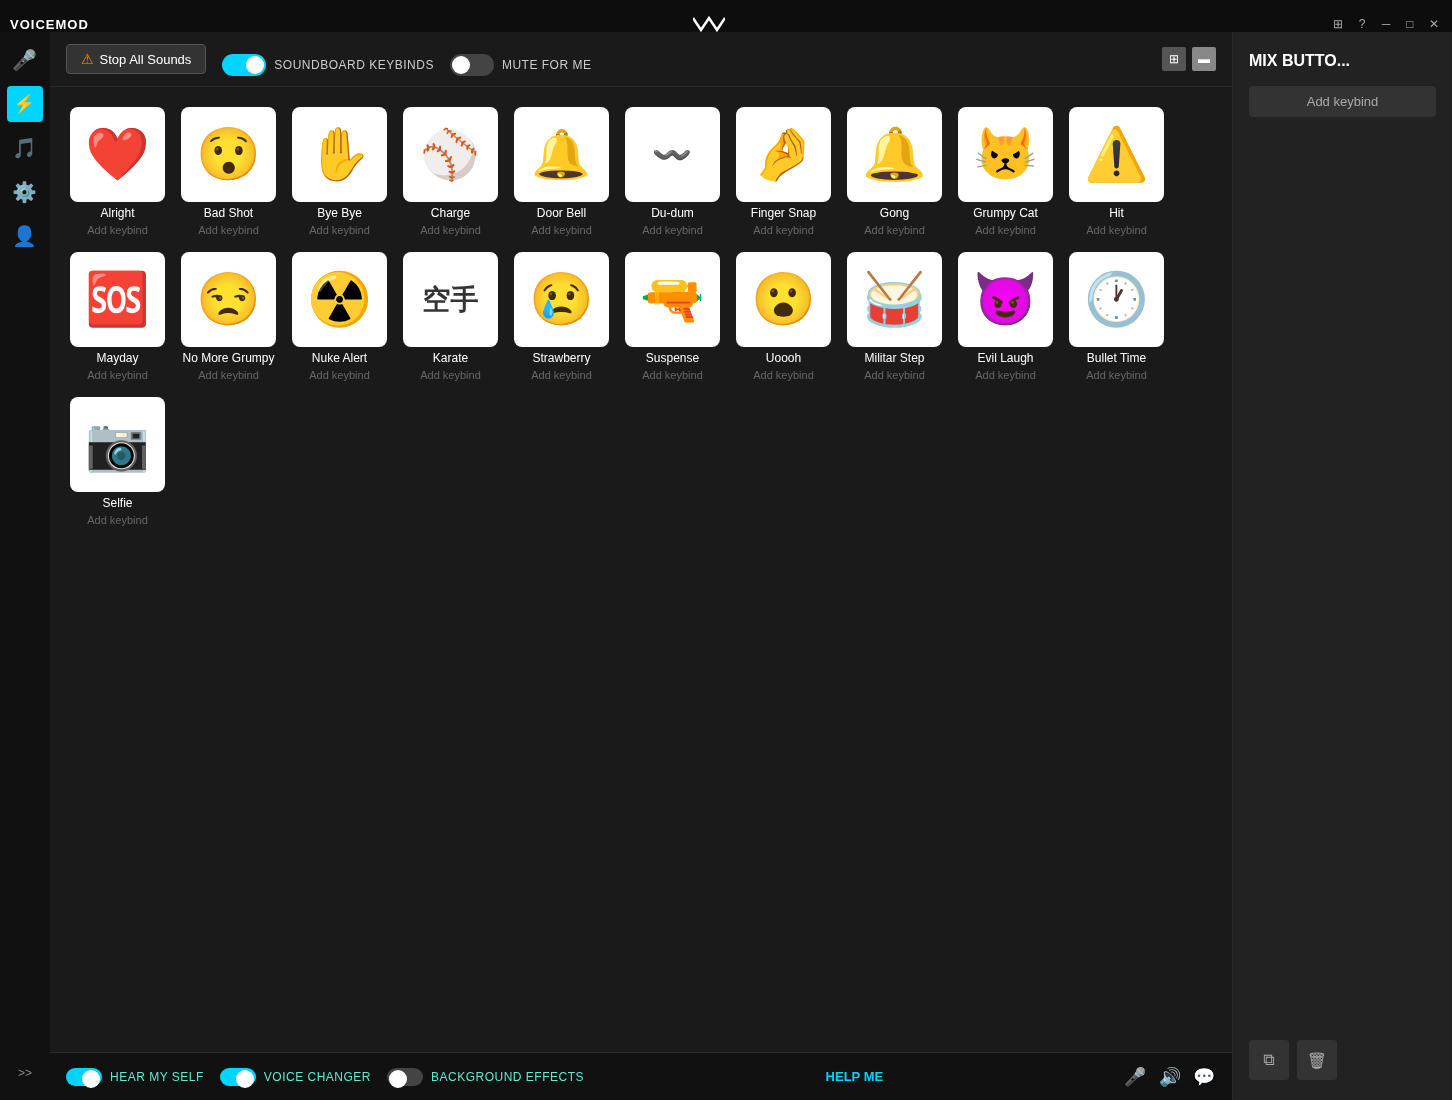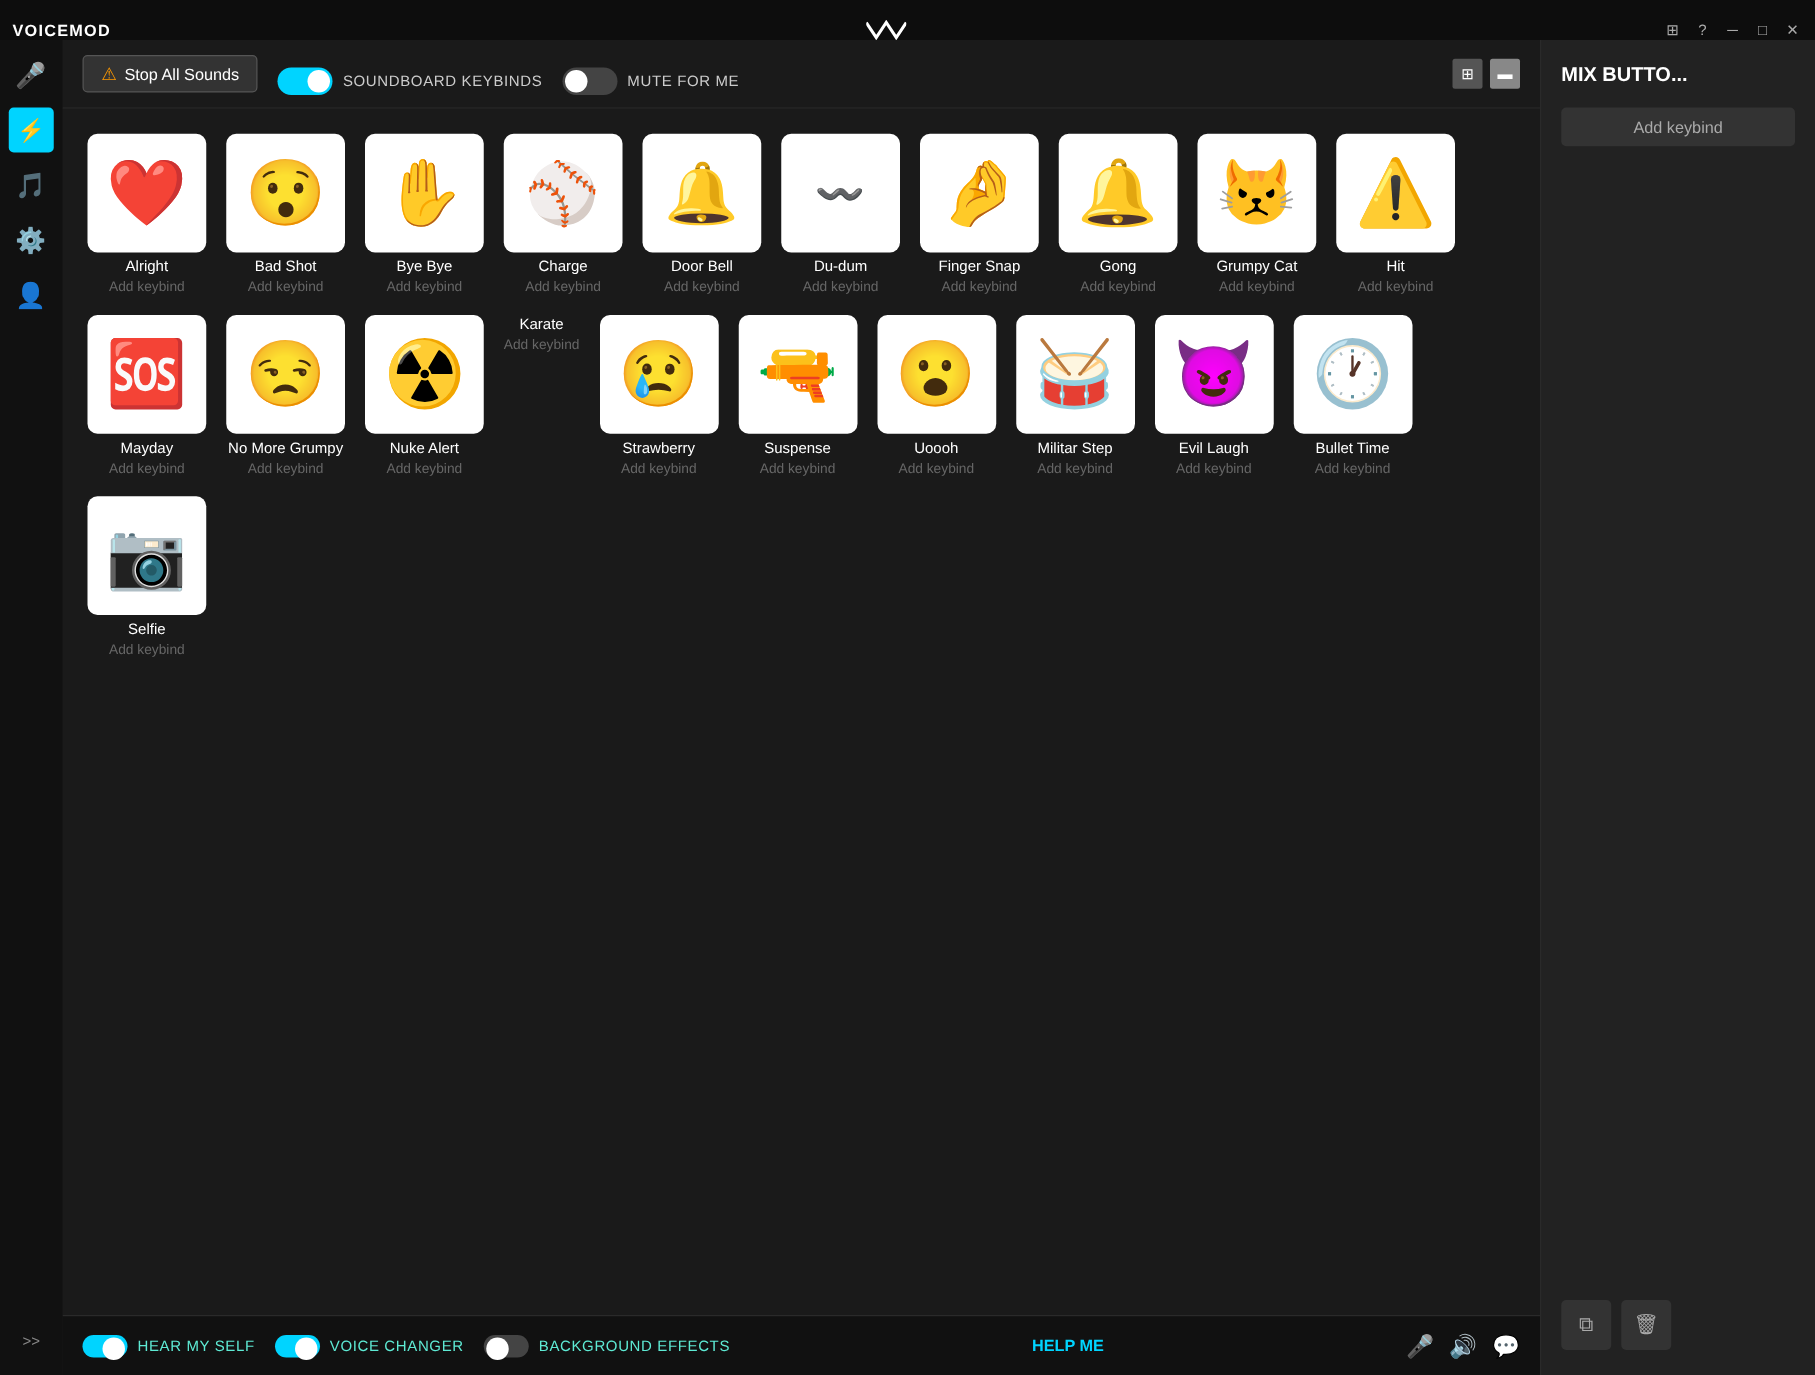--- a/index.html
+++ b/index.html
@@ -472,20 +472,23 @@
     <span class="sound-keybind">Add keybind</span>
   </div>
           <div class="sound-item">
     <div class="sound-tile" style="background:#ffffff;">
       <span style="font-size:52px;color:#333;">☢️</span>
     </div>
     <span class="sound-name">Nuke Alert</span>
     <span class="sound-keybind">Add keybind</span>
   </div>
           <div class="sound-item">
+    <div class="sound-tile" style="background:#ffffff;">
+      <span style="font-size:28px;color:#333;font-weight:bold;">空手</span>
+    </div>
     <span class="sound-name">Karate</span>
     <span class="sound-keybind">Add keybind</span>
   </div>
           <div class="sound-item">
     <div class="sound-tile" style="background:#ffffff;">
       <span style="font-size:52px;">😢</span>
     </div>
     <span class="sound-name">Strawberry</span>
     <span class="sound-keybind">Add keybind</span>
   </div>

